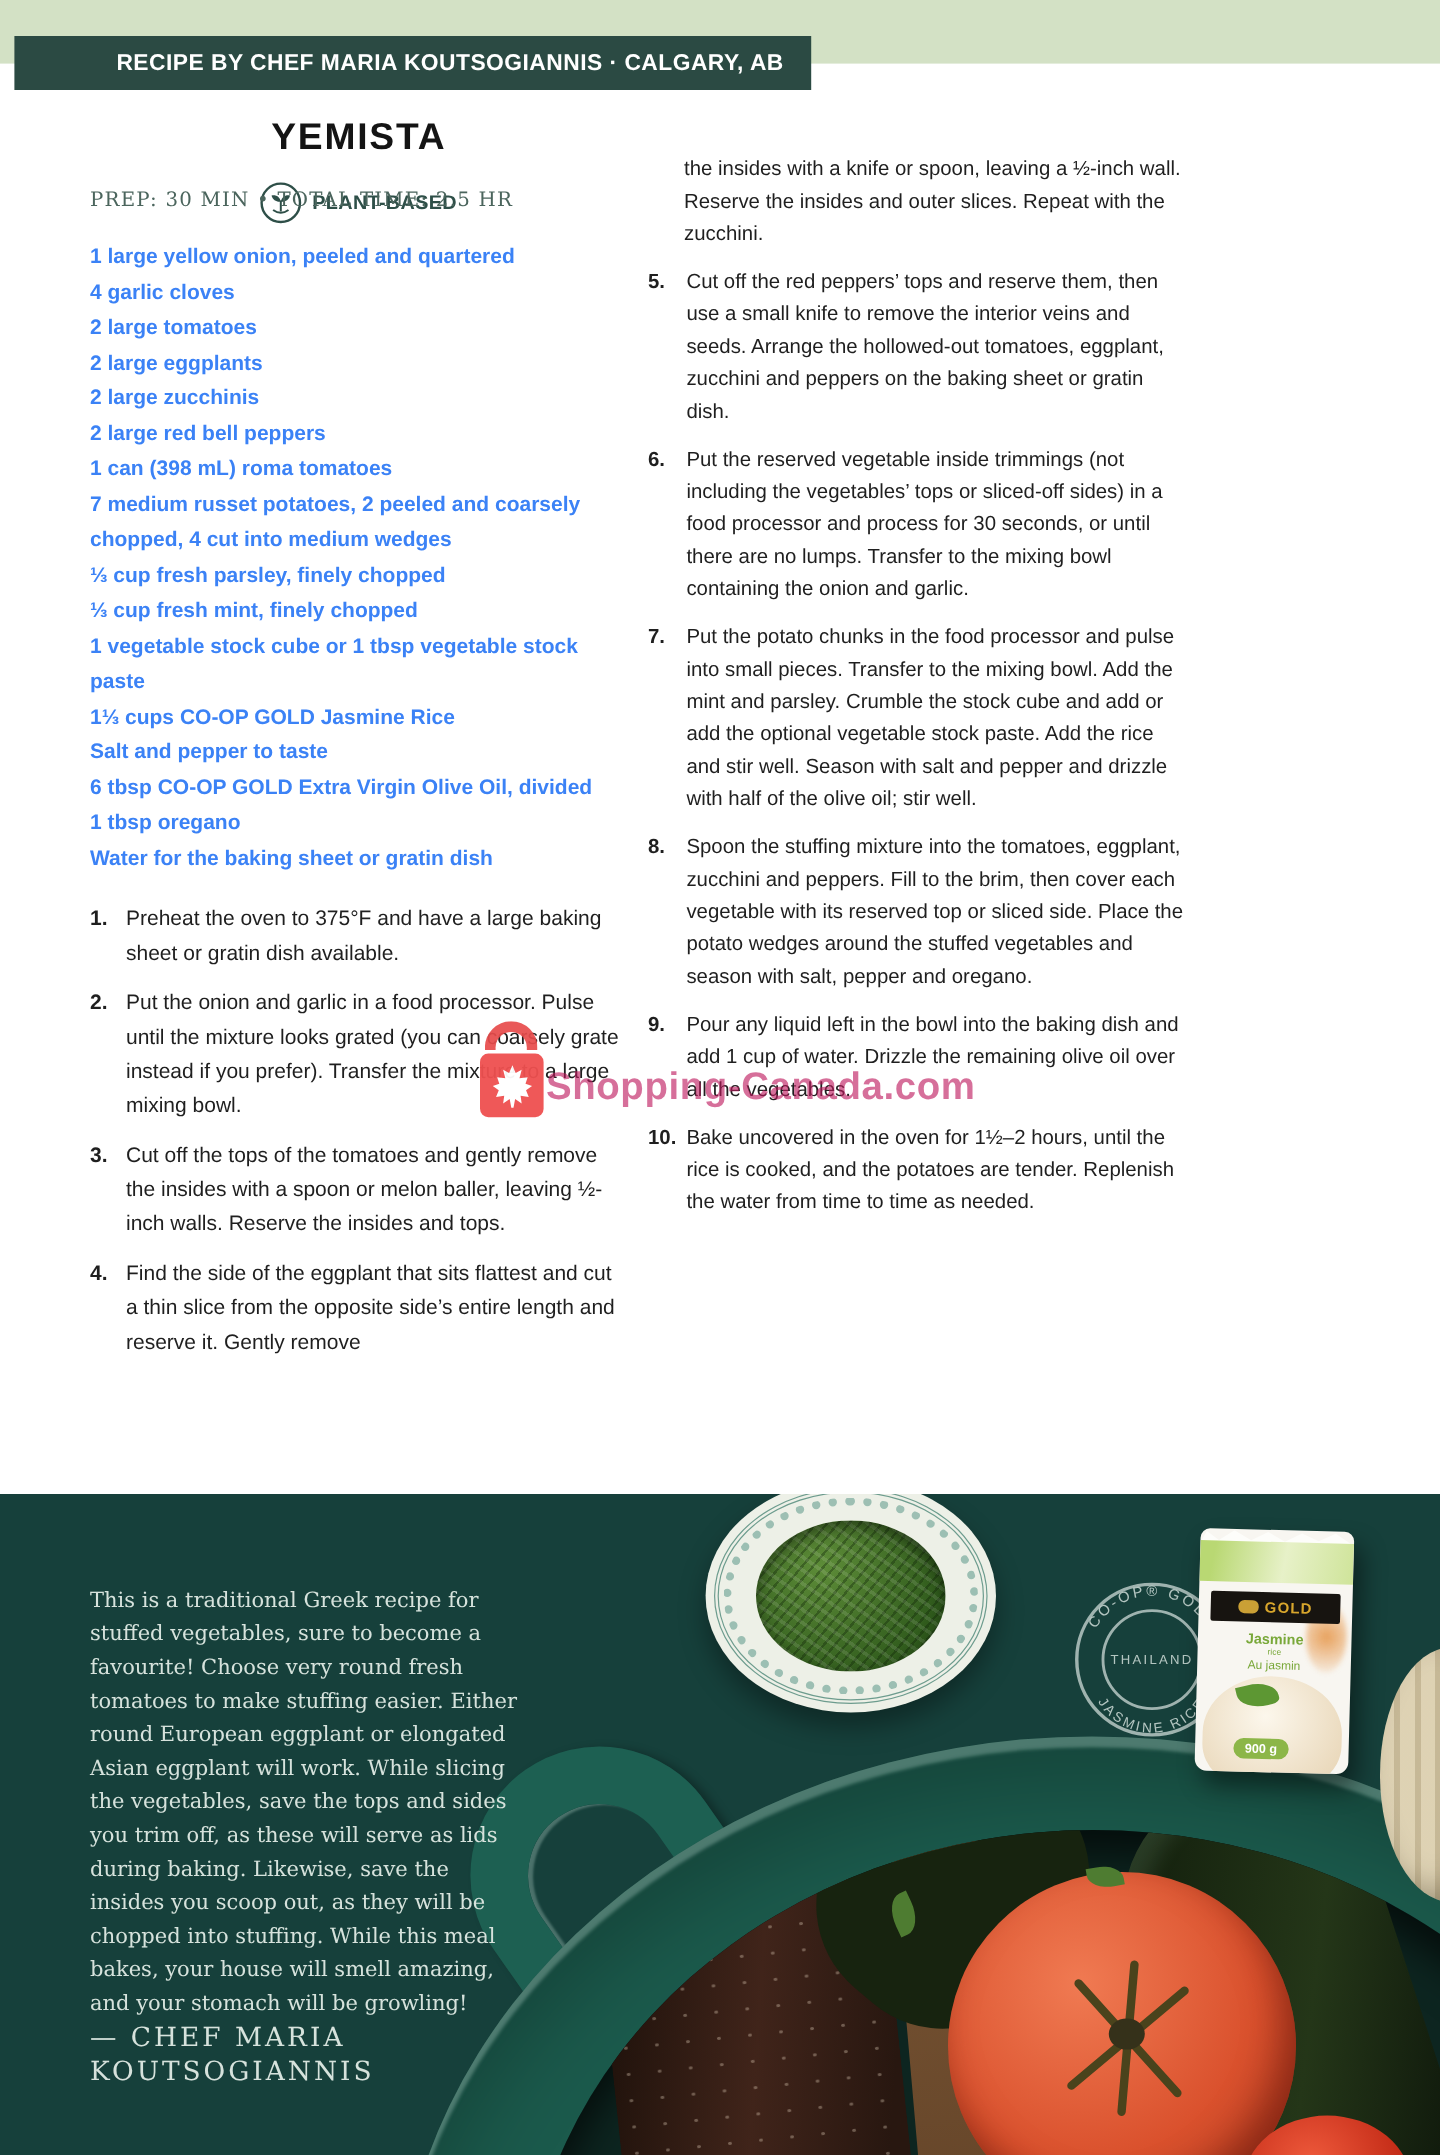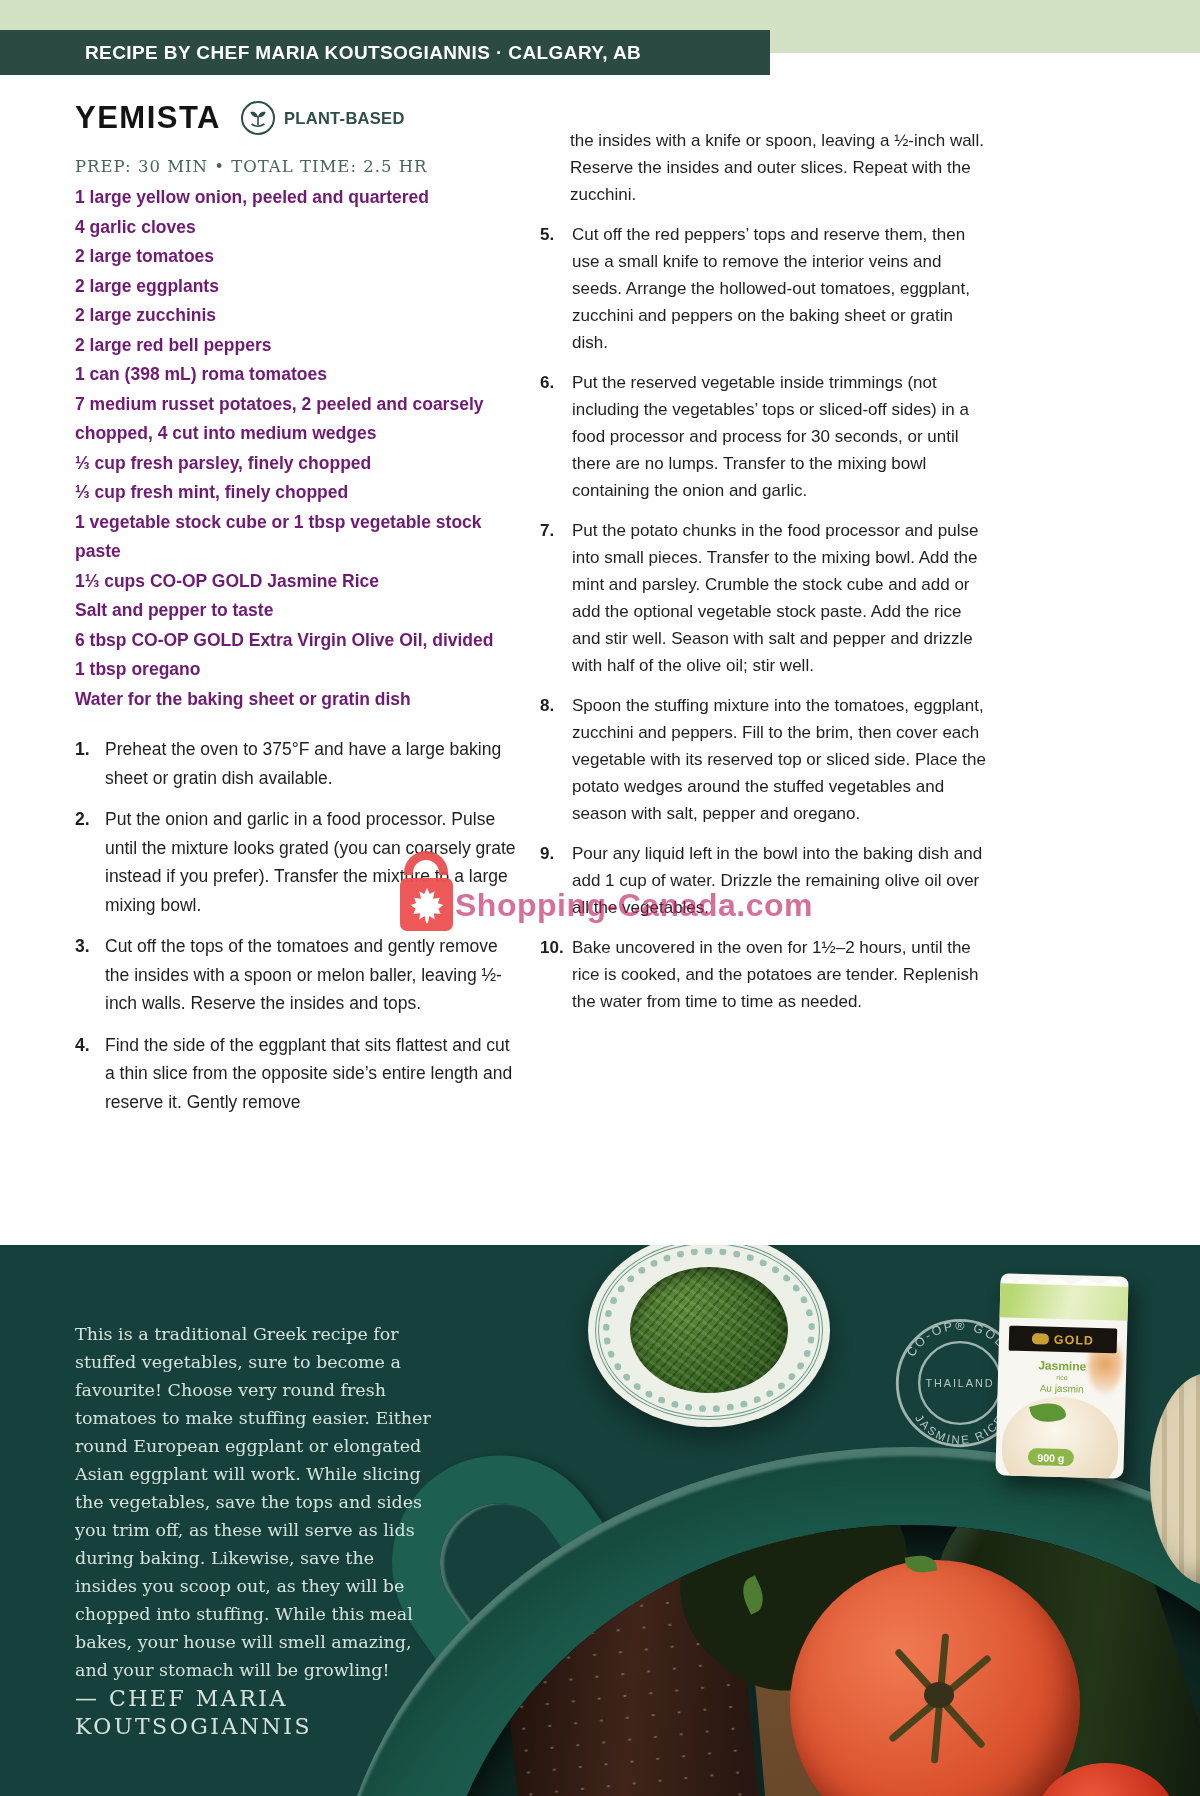--- a/index.html
+++ b/index.html
@@ -1,35 +1,35 @@
 <!DOCTYPE html>
 <html><head>
 <meta charset="utf-8">
 <style>
   html,body{margin:0;padding:0;background:#9a9a9a;}
   .page{position:relative;width:1200px;height:1796px;margin:0 auto;background:#ffffff;
         overflow:hidden;font-family:"Liberation Sans",sans-serif;}
 
   
   .top-green{position:absolute;left:0;top:0;width:1200px;height:53px;background:#d3e1c5;}
-  .header-bar{position:absolute;left:0;top:30px;width:770px;height:45px;background:#2b4a43;
+  .header-bar{position:absolute;left:12px;top:30px;width:664px;height:45px;background:#2b4a43;
       color:#fff;display:flex;align-items:center;box-sizing:border-box;padding-left:85px;
       font-weight:bold;font-size:19px;letter-spacing:.4px;}
 
   
   .col-left{position:absolute;left:75px;top:96px;width:448px;z-index:2;}
-  .title-row{display:flex;align-items:center;gap:20px;height:44px;}
+  .title-row{display:flex;align-items:center;gap:20px;height:44px;flex-direction:column;}
   .recipe-title{font-size:31px;font-weight:bold;letter-spacing:1.5px;color:#141414;}
   .badge{display:flex;align-items:center;gap:9px;}
   .badge-circle{width:34px;height:34px;border-radius:50%;border:2.5px solid #2e4f48;
       display:flex;align-items:center;justify-content:center;box-sizing:border-box;}
   .badge-label{font-weight:bold;font-size:16.5px;color:#2e4f48;letter-spacing:.3px;}
   .meta{margin-top:13px;font-family:"DejaVu Serif",serif;color:#4b655d;font-size:16.5px;
       line-height:27px;letter-spacing:1px;}
-  .ingredients{margin-top:3px;font-weight:bold;font-size:17.5px;line-height:29.5px;color:#701a75;}
+  .ingredients{margin-top:19px;font-weight:bold;font-size:17.5px;line-height:29.5px;color:#3b82f6;}
   .ingredients div{margin:0;}
   .steps{margin-top:21px;}
   .step{display:flex;gap:6px;margin-bottom:13px;font-size:17.5px;line-height:28.5px;color:#1f1f1f;}
   .step .num{flex:none;width:24px;font-weight:bold;}
   .col-right{position:absolute;left:540px;top:113px;width:452px;z-index:2;
       font-size:17px;line-height:27px;color:#1f1f1f;}
   .col-right .continuation{margin:14px 0 13px 30px;}
   .col-right .step{font-size:17px;line-height:27px;margin-bottom:13px;}
   .col-right .step .num{width:26px;}
 

